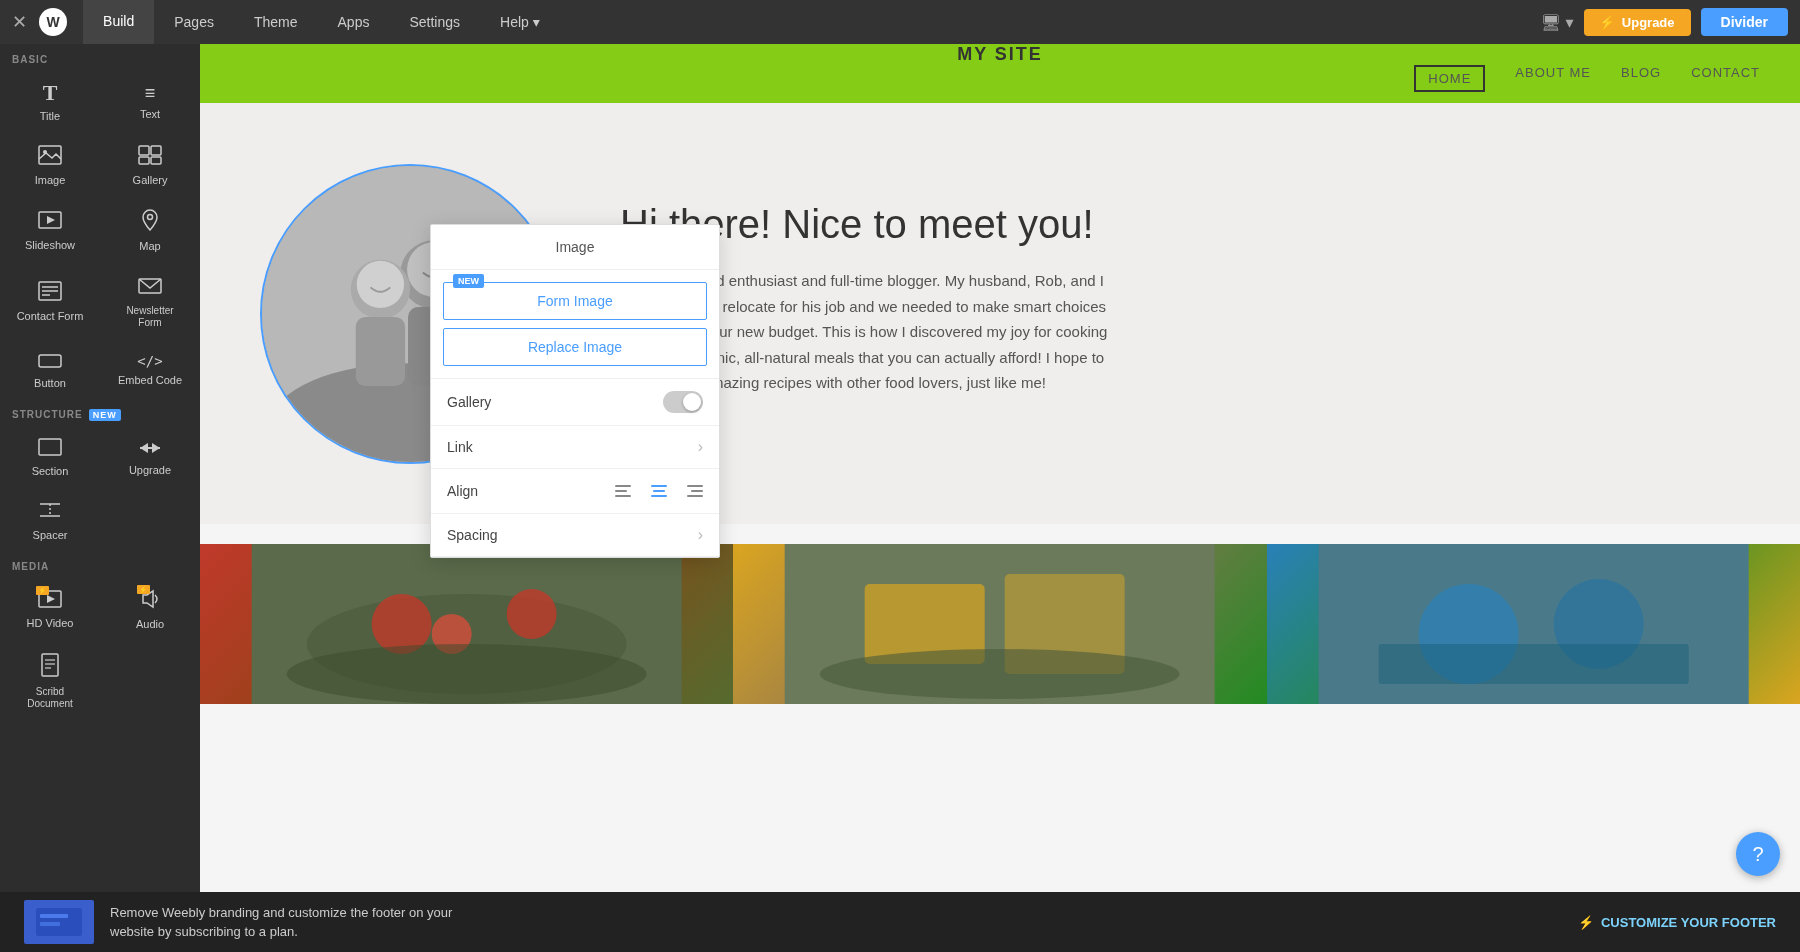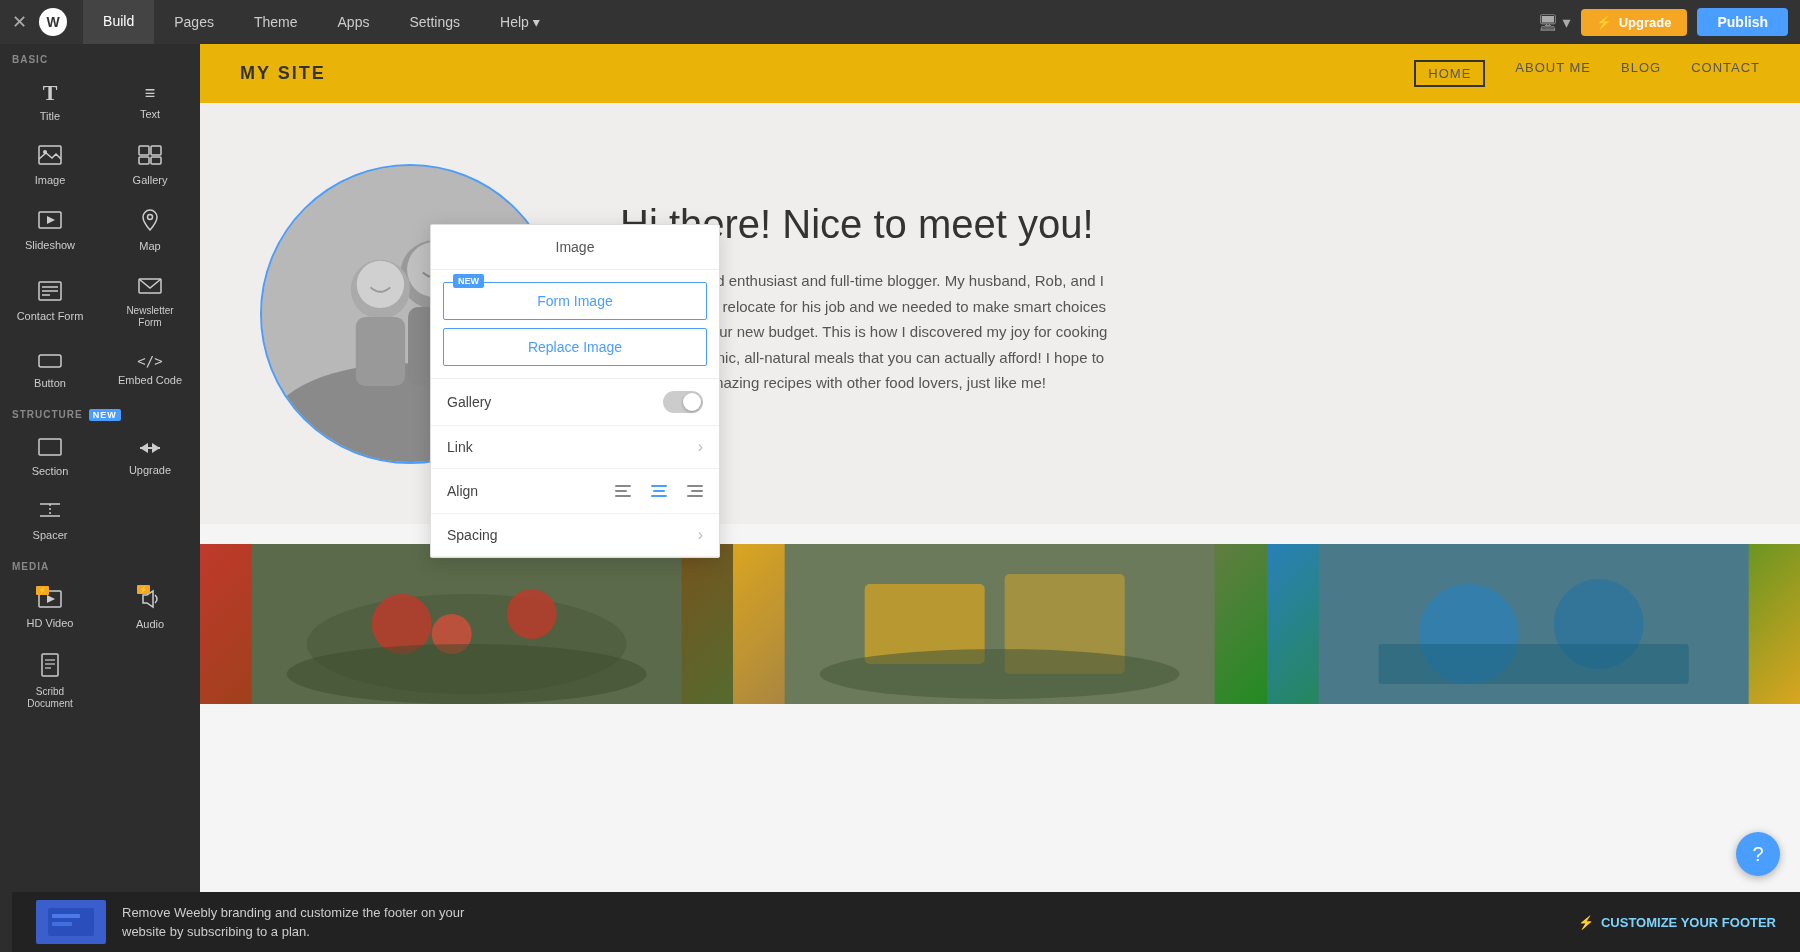--- a/index.html
+++ b/index.html
@@ -40,21 +40,21 @@
     }
     .sidebar-item .icon { font-size: 20px; line-height: 1; }
     .sidebar-item .label { text-align: center; line-height: 1.2; }
     .new-badge { background: #4a9eff; color: #fff; font-size: 9px; font-weight: 700; padding: 1px 4px; border-radius: 2px; }
 
     
     .content-area { flex: 1; background: #f0f0f0; overflow: hidden; display: flex; flex-direction: column; }
 
     
     .site-header {
-      background: #eab308; padding: 0 40px; height: 60px; display: flex; align-items: center; border-bottom: 1px solid #eee;
+      background: #84cc16; padding: 0 40px; height: 60px; display: flex; align-items: center; border-bottom: 1px solid #eee; flex-direction: column;
     }
     .site-title { font-size: 18px; font-weight: 700; letter-spacing: 2px; color: #333; }
     .site-nav { margin-left: auto; display: flex; gap: 30px; }
     .site-nav-item { font-size: 13px; color: #555; cursor: pointer; letter-spacing: 1px; }
     .site-nav-item.active { border: 2px solid #333; padding: 4px 12px; }
 
     
     .page-content { flex: 1; overflow-y: auto; background: #f5f5f5; position: relative; }
     .hero-section { background: #f0eeec; padding: 40px 60px; display: flex; align-items: center; gap: 60px; min-height: 420px; }
     .hero-image-container { position: relative; flex-shrink: 0; }
@@ -100,21 +100,21 @@
     
     .food-section { display: flex; gap: 0; padding: 0; }
     .food-photo { flex: 1; height: 160px; overflow: hidden; position: relative; }
     .food-photo-bg { width: 100%; height: 100%; background: #888; }
     .food-1 { background: linear-gradient(135deg, #c0392b, #8B4513, #556B2F); }
     .food-2 { background: linear-gradient(135deg, #DAA520, #8B7355, #228B22); }
     .food-3 { background: linear-gradient(135deg, #2980b9, #228B22, #DAA520); }
 
     
     .footer-banner {
-      position: fixed; bottom: 0; left: 12px; right: 0; background: #222; color: #fff;
+      position: fixed; bottom: 0; left: 0; right: 0; background: #222; color: #fff;
       display: flex; align-items: center; padding: 0 24px; height: 60px; z-index: 200;
     }
     .footer-banner-icon { width: 70px; height: 44px; background: #3a5fcd; margin-right: 16px; display: flex; align-items: center; justify-content: center; border-radius: 2px; flex-shrink: 0; }
     .footer-banner-text { font-size: 13px; color: #ccc; line-height: 1.5; }
     .footer-cta { margin-left: auto; color: #7dd3fc; font-size: 13px; font-weight: 600; cursor: pointer; display: flex; align-items: center; gap: 6px; }
     .footer-cta::before { content: '⚡'; }
 
     
     .help-fab { position: fixed; bottom: 76px; right: 20px; width: 44px; height: 44px; background: #4a9eff; border-radius: 50%; display: flex; align-items: center; justify-content: center; color: #fff; font-size: 20px; cursor: pointer; box-shadow: 0 2px 8px rgba(0,0,0,0.3); z-index: 200; }
   </style>
@@ -130,21 +130,21 @@
     <div class="nav-tab active">Build</div>
     <div class="nav-tab">Pages</div>
     <div class="nav-tab">Theme</div>
     <div class="nav-tab">Apps</div>
     <div class="nav-tab">Settings</div>
     <div class="nav-tab">Help ▾</div>
   </div>
   <div class="nav-right">
     <span class="device-icon">🖥 ▾</span>
     <button class="btn-upgrade">Upgrade</button>
-    <button class="btn-publish">Publish</button>
+    <button class="btn-publish">Divider</button>
   </div>
 </nav>
 
 <div class="main-layout">
 
   <div class="sidebar">
     <div class="sidebar-section-label">BASIC</div>
     <div class="sidebar-grid">
 
       <div class="sidebar-item">

